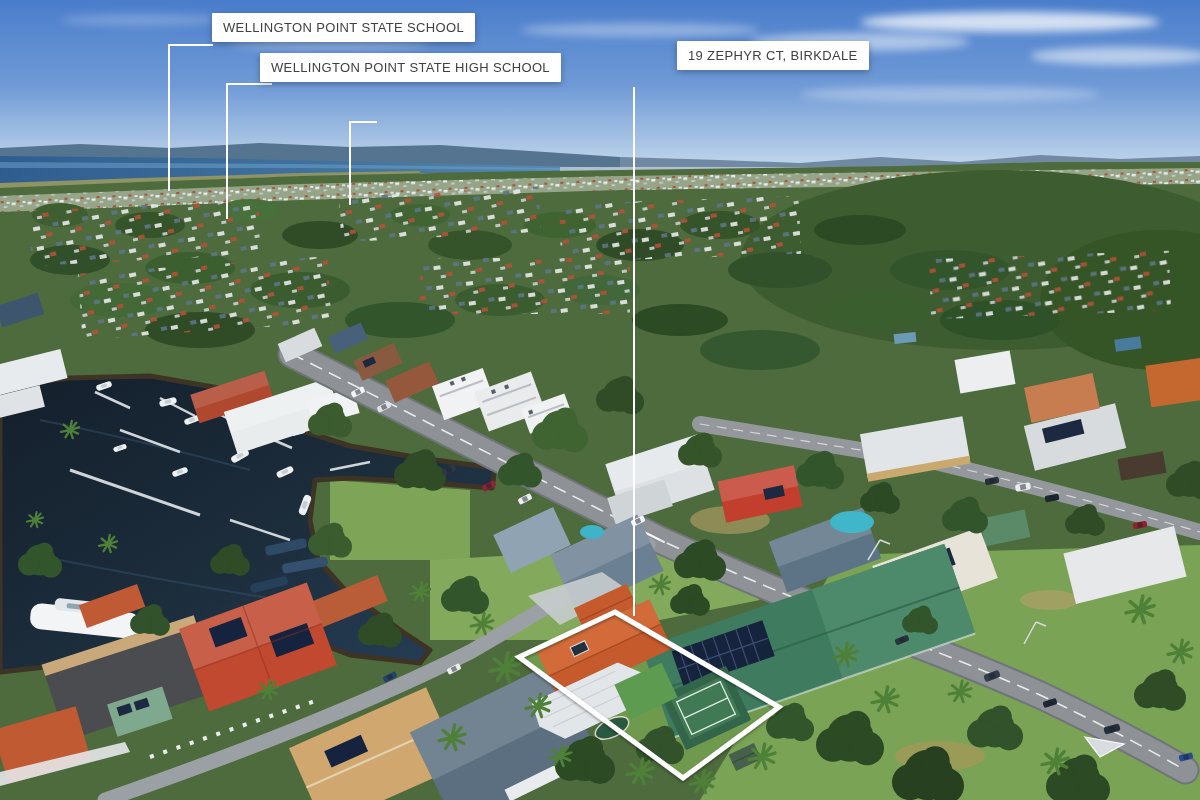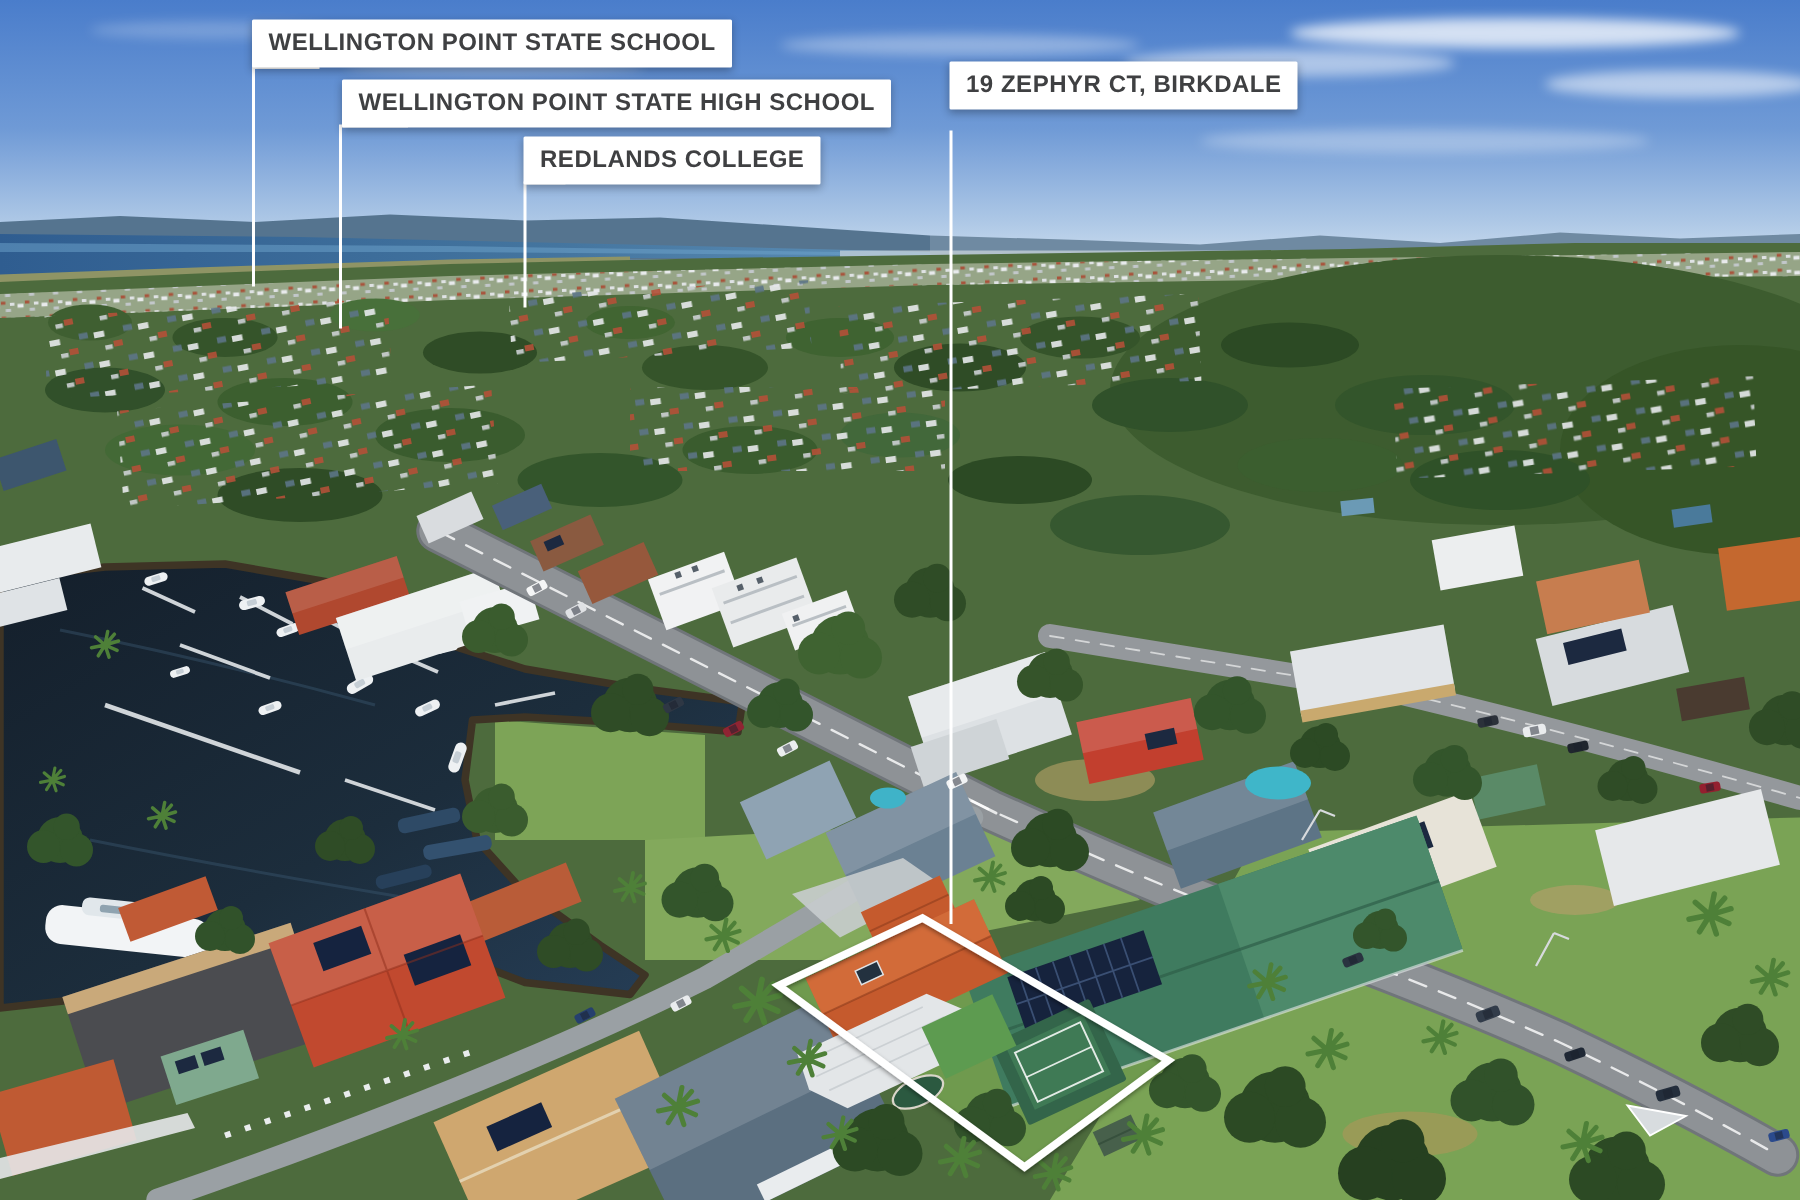--- a/index.html
+++ b/index.html
@@ -6,24 +6,25 @@
   .stage{
     position:relative;width:1200px;height:800px;overflow:hidden;
     font-family:"Liberation Sans",sans-serif;
     background:#4d6b3d;
   }
   .stage svg{position:absolute;left:0;top:0;width:1200px;height:800px;display:block;}
   .map-label{
     position:absolute;
     background:var(--label-bg,#ffffff);
     color:var(--label-text,#3f4042);
-    font-weight:700;font-size:16px;line-height:1;
+    font-weight:400;font-size:13px;line-height:1;
     letter-spacing:.35px;white-space:nowrap;
     padding:8px 11px;border-radius:1px;
     box-shadow:0 2px 6px rgba(0,0,0,.30);
+    margin-left:44px;
   }
 </style>
 </head>
 <body>
 
 <div class="stage">
 
 <svg viewBox="0 0 1200 800" xmlns="http://www.w3.org/2000/svg">
   <defs>
     <linearGradient id="skyG" x1="0" y1="0" x2="0" y2="1">
@@ -483,19 +484,18 @@
   <g fill="none" stroke="#ffffff" stroke-width="2">
     <polyline points="213,45 169,45 169,191"></polyline>
     <polyline points="272,84 227,84 227,219"></polyline>
     <polyline points="377,122 350,122 350,205"></polyline>
     <line x1="634" y1="87" x2="634" y2="616"></line>
   </g>
 </svg>
 
 <div class="map-label" style="left:168px;top:13px;">WELLINGTON POINT STATE SCHOOL</div>
 
-<div class="map-label" style="left:228px;top:53px;">WELLINGTON POINT STATE HIGH SCHOOL</div>
-
-<div class="map-label" style="left:349px;top:91px;">REDLANDS COLLEGE</div>
+<div class="map-label" style="left:216px;top:53px;">WELLINGTON POINT STATE HIGH SCHOOL</div>
+
 
 <div class="map-label" style="left:633px;top:41px;">19 ZEPHYR CT, BIRKDALE</div>
 
 </div>
 
 </body></html>

